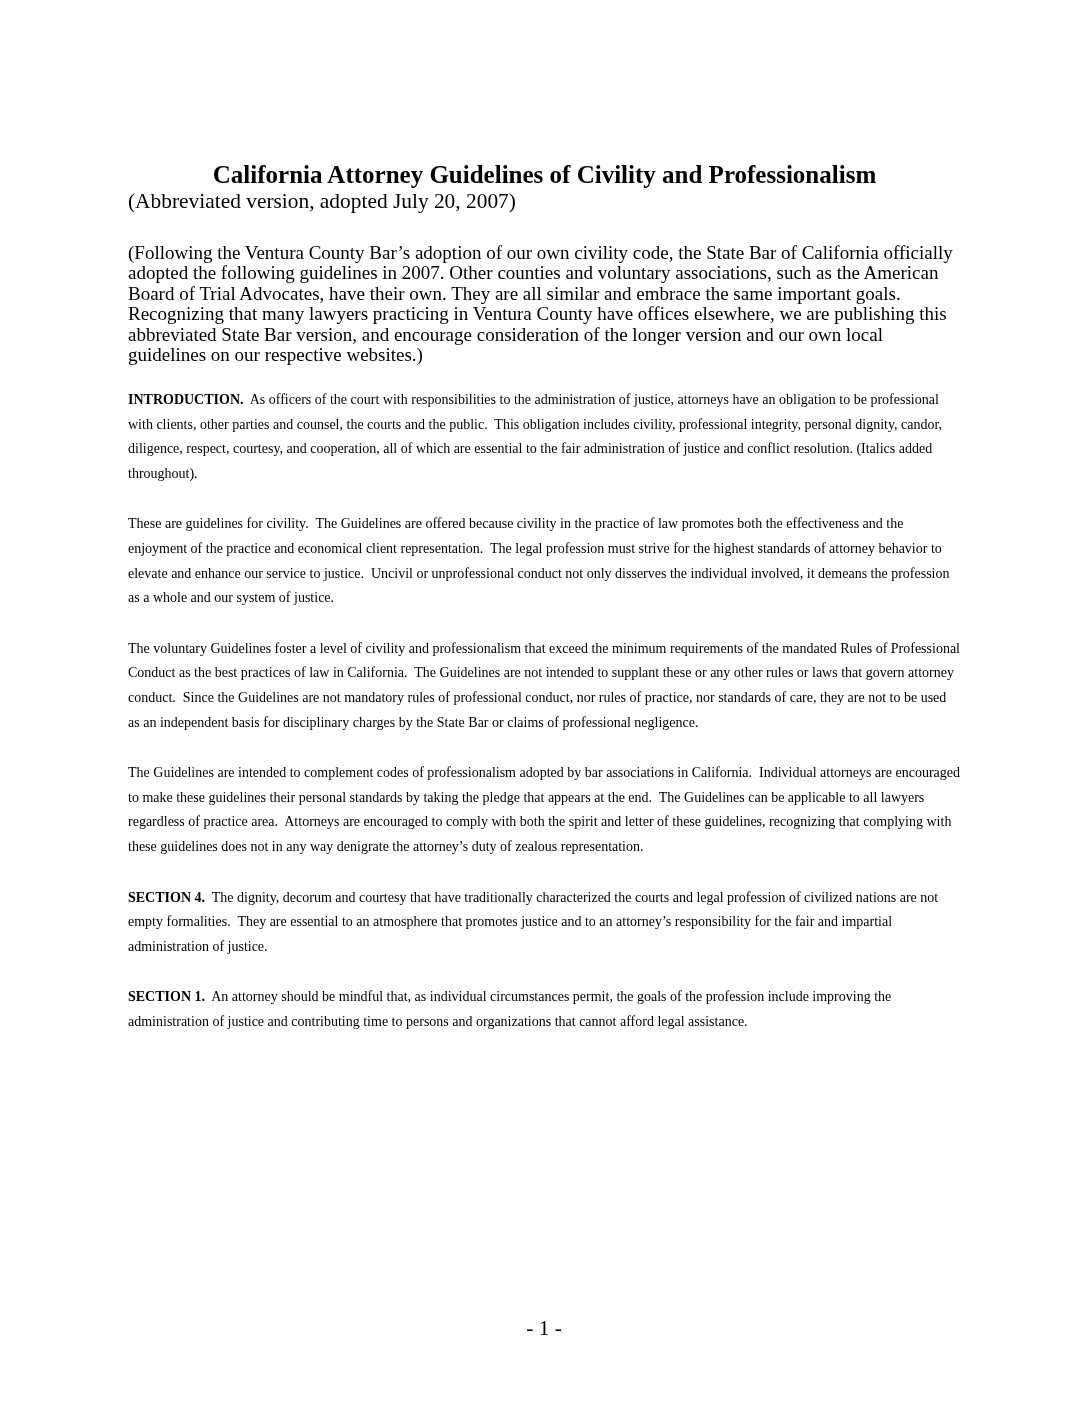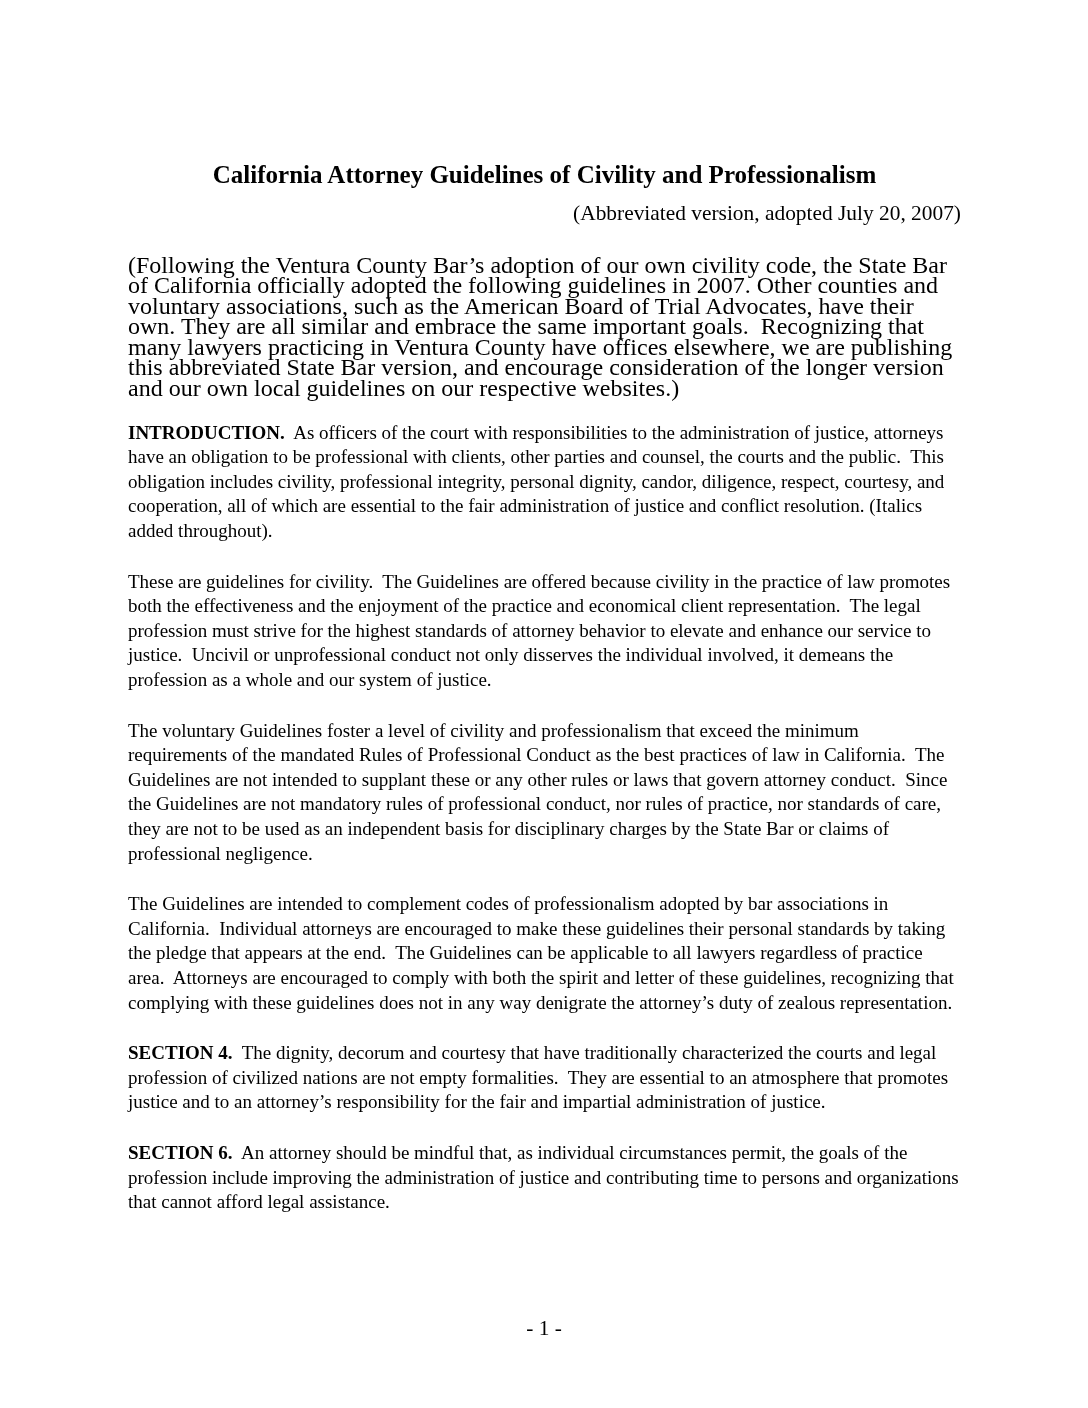--- a/index.html
+++ b/index.html
@@ -16,41 +16,41 @@
     font-family: "Liberation Serif", "DejaVu Serif", serif;
     overflow: hidden;
   }
   .content {
     position: absolute;
     left: 128px;
     top: 0;
     width: 833px;
   }
   .doc-title {
-    margin: 160px 0 12px 0;
+    margin: 160px 0 0 0;
     font-size: 25px;
     line-height: 29px;
     font-weight: bold;
     text-align: center;
   }
   .doc-subtitle {
     margin: 0;
     font-size: 21.4px;
     line-height: 24.5px;
-    text-align: right;
+    text-align: left;
   }
   .preface {
     margin: 29px 0 0 0;
-    font-size: 24px;
+    font-size: 19px;
     line-height: 20.6px;
     white-space: pre-wrap;
   }
   .body-para {
     margin: 26px 0 0 0;
-    font-size: 19px;
+    font-size: 14px;
     line-height: 24.6px;
     white-space: pre-wrap;
   }
   .body-para.first {
     margin-top: 22px;
   }
   .lead {
     font-weight: bold;
   }
   .page-footer {
@@ -77,19 +77,19 @@
     <p class="body-para first"><span class="lead">INTRODUCTION.</span><span>  As officers of the court with responsibilities to the administration of justice, attorneys have an obligation to be professional with clients, other parties and counsel, the courts and the public.  This obligation includes civility, professional integrity, personal dignity, candor, diligence, respect, courtesy, and cooperation, all of which are essential to the fair administration of justice and conflict resolution. (Italics added throughout).</span></p>
 
     <p class="body-para"><span class="lead"></span><span>These are guidelines for civility.  The Guidelines are offered because civility in the practice of law promotes both the effectiveness and the enjoyment of the practice and economical client representation.  The legal profession must strive for the highest standards of attorney behavior to elevate and enhance our service to justice.  Uncivil or unprofessional conduct not only disserves the individual involved, it demeans the profession as a whole and our system of justice.</span></p>
 
     <p class="body-para"><span class="lead"></span><span>The voluntary Guidelines foster a level of civility and professionalism that exceed the minimum requirements of the mandated Rules of Professional Conduct as the best practices of law in California.  The Guidelines are not intended to supplant these or any other rules or laws that govern attorney conduct.  Since the Guidelines are not mandatory rules of professional conduct, nor rules of practice, nor standards of care, they are not to be used as an independent basis for disciplinary charges by the State Bar or claims of professional negligence.</span></p>
 
     <p class="body-para"><span class="lead"></span><span>The Guidelines are intended to complement codes of professionalism adopted by bar associations in California.  Individual attorneys are encouraged to make these guidelines their personal standards by taking the pledge that appears at the end.  The Guidelines can be applicable to all lawyers regardless of practice area.  Attorneys are encouraged to comply with both the spirit and letter of these guidelines, recognizing that complying with these guidelines does not in any way denigrate the attorney’s duty of zealous representation.</span></p>
 
     <p class="body-para"><span class="lead">SECTION 4.</span><span>  The dignity, decorum and courtesy that have traditionally characterized the courts and legal profession of civilized nations are not empty formalities.  They are essential to an atmosphere that promotes justice and to an attorney’s responsibility for the fair and impartial administration of justice.</span></p>
 
-    <p class="body-para"><span class="lead">SECTION 6.</span><span>  An attorney should be mindful that, as individual circumstances permit, the goals of the profession include improving the administration of justice and contributing time to persons and organizations that cannot afford legal assistance.</span></p>
+    <p class="body-para"><span class="lead">SECTION 1.</span><span>  An attorney should be mindful that, as individual circumstances permit, the goals of the profession include improving the administration of justice and contributing time to persons and organizations that cannot afford legal assistance.</span></p>
 
 
   </div>
 
   <div class="page-footer">- 1 -</div>
 </div>
 
 </body></html>

